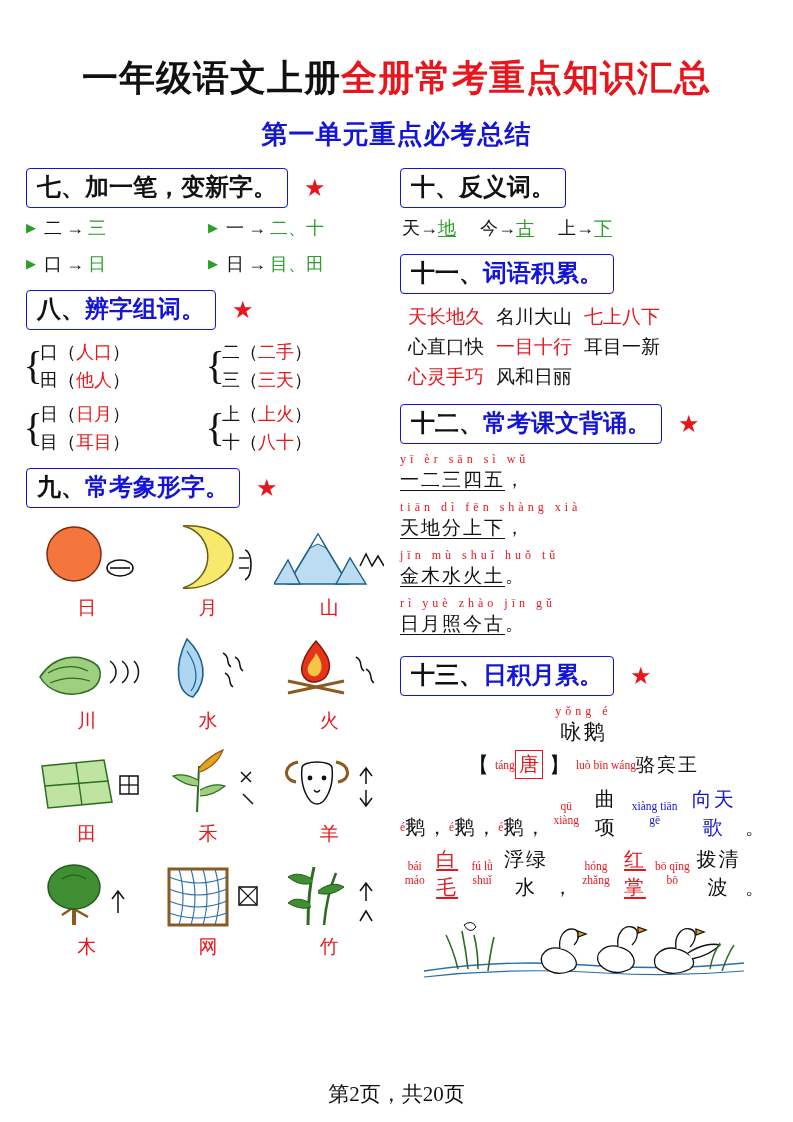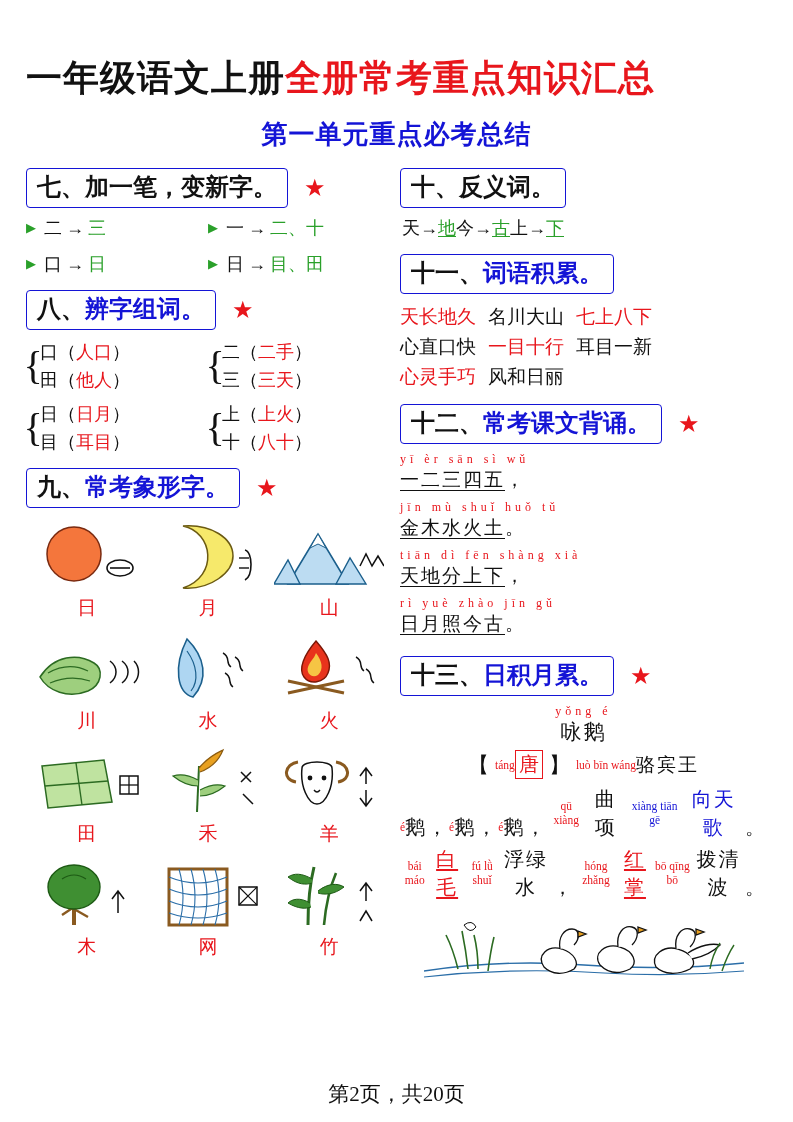--- a/index.html
+++ b/index.html
@@ -9,21 +9,21 @@
     background:#ffffff;
     font-family:"Liberation Serif", serif;
     color:#111;
     position:relative;
     overflow:hidden;
   }
   .page { width:793px; height:1122px; position:relative; padding:28px 26px 0 26px; }
 
   
   .title-main {
-    text-align:left;
+    text-align:center;
     font-size:36px;
     font-weight:bold;
     letter-spacing:1px;
     white-space:nowrap;
     margin-top:26px;
   }
   .title-main .t-black { color:#111; }
   .title-main .t-red { color:#e8161c; }
   .title-sub {
     text-align:center;
@@ -78,26 +78,26 @@
   .s8-line .ch { color:#111; }
   .s8-line .word { color:#e8161c; }
 
   
   .s9-grid { display:grid; grid-template-columns:repeat(3,1fr); gap:2px 0; margin-top:2px; }
   .pict { text-align:center; }
   .pict-img { height:78px; display:flex; align-items:flex-end; justify-content:center; }
   .pict-label { color:#e8161c; font-size:19px; margin-top:1px; margin-bottom:6px; }
 
   
-  .s10 { display:flex; font-size:18px; margin:2px 0 14px 2px; }
+  .s10 { display:flex; gap:24px; font-size:18px; margin:2px 0 14px 2px; }
   .s10 .u { text-decoration:underline; text-underline-offset:2px; }
   .s10 .g { color:#2aa02a; }
 
   
-  .s11 { margin:2px 0 12px 0; }
+  .s11 { margin:2px 0 12px 8px; }
   .s11-row { font-size:19px; line-height:30px; white-space:nowrap; }
   .s11-row .r { color:#e8161c; }
   .s11-row .b { color:#111; }
   .s11-row span { margin-right:12px; }
 
   
   .s12 { margin:6px 0 18px 0; text-align:left; }
   .py-line { margin-bottom:6px; }
   .py { color:#e8161c; font-size:12px; letter-spacing:4px; display:block; line-height:14px; }
   .hz { font-size:19px; line-height:28px; letter-spacing:2px; }
@@ -435,26 +435,26 @@
         </div>
         <div class="star">★</div>
       </div>
 
       <div class="s12">
         <div class="py-line">
           <span class="py">yī èr sān sì wǔ</span>
           <span class="hz"><span class="u">一二三四五</span><span>，</span></span>
         </div>
         <div class="py-line">
+          <span class="py">tiān dì fēn shàng xià</span>
+          <span class="hz"><span class="u">天地分上下</span><span>，</span></span>
+        </div>
+        <div class="py-line">
           <span class="py">jīn mù shuǐ huǒ tǔ</span>
           <span class="hz"><span class="u">金木水火土</span><span>。</span></span>
-        </div>
-        <div class="py-line">
-          <span class="py">tiān dì fēn shàng xià</span>
-          <span class="hz"><span class="u">天地分上下</span><span>，</span></span>
         </div>
         <div class="py-line">
           <span class="py">rì yuè zhào jīn gǔ</span>
           <span class="hz"><span class="u">日月照今古</span><span>。</span></span>
         </div>
       </div>
 
       <div class="head-row">
         <div class="head-box">
           <span>十三、</span><span class="hb-blue">日积月累。</span>

